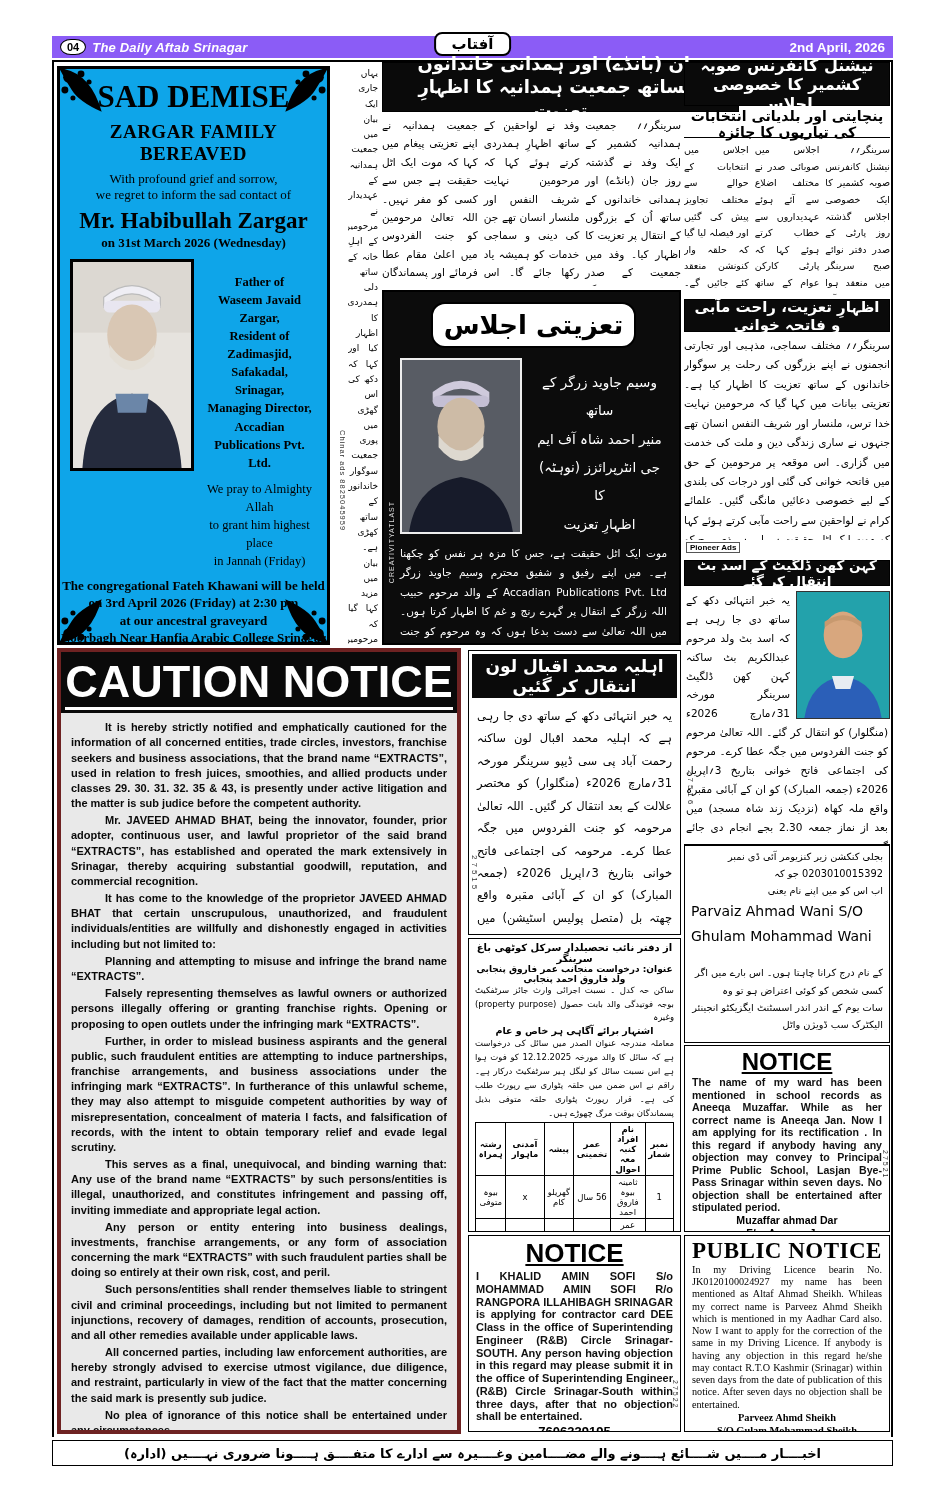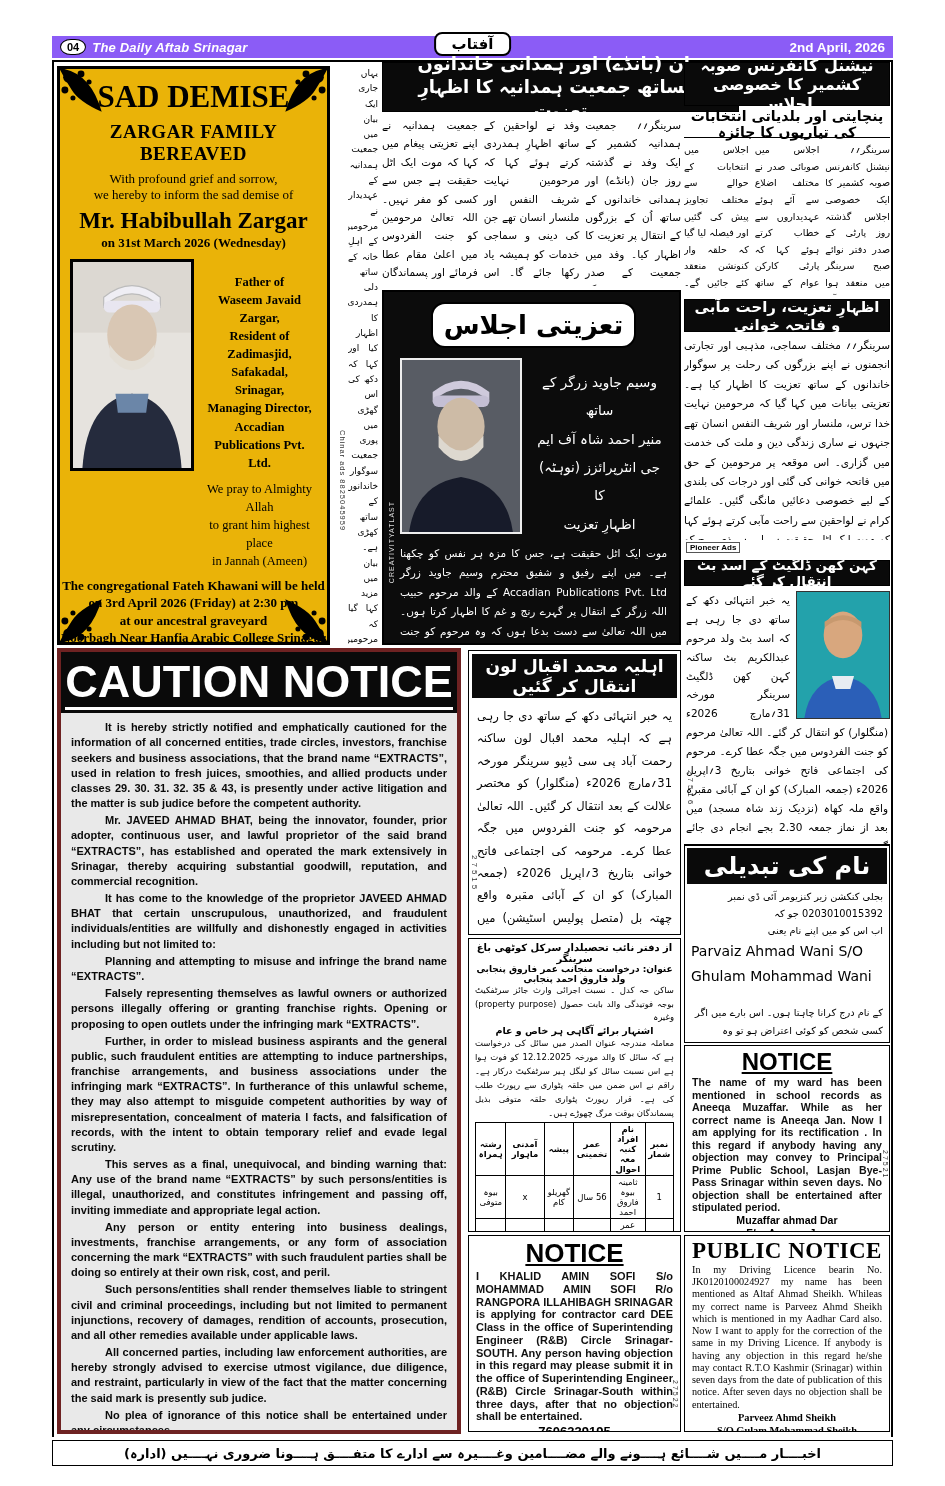--- a/index.html
+++ b/index.html
@@ -19,21 +19,21 @@
   .mast-date{font-weight:bold;font-size:13.5px;}
   .logo-box{position:absolute;left:50%;top:-4px;transform:translateX(-50%);background:#fff;border:2px solid #000;border-radius:8px;
             padding:1px 16px;color:#000;font-weight:bold;font-size:15px;}
   .rule{background:#000;}
 
   
   .hlbox{background:#0a0a0a;color:#fff;display:flex;align-items:center;justify-content:center;text-align:center;border:1px solid #000;}
   .hlbox .inner{padding:2px 6px;}
 
   
-  .sd-box{border:3px solid #000;background:#eab308;text-align:center;}
+  .sd-box{border:3px solid #000;background:#0ea5e9;text-align:center;}
   .corner{position:absolute;width:46px;height:46px;}
   .corner svg{width:100%;height:100%;}
   .c-tl{left:-2px;top:-2px;}
   .c-tr{right:-2px;top:-2px;transform:scaleX(-1);}
   .c-bl{left:-2px;bottom:-2px;transform:scaleY(-1);}
   .c-br{right:-2px;bottom:-2px;transform:scale(-1,-1);}
   .sd-title{font-size:31px;font-weight:bold;margin-top:10px;}
   .sd-sub{font-size:19px;font-weight:bold;margin-top:6px;letter-spacing:.5px;}
   .sd-intro{font-size:13px;margin-top:6px;line-height:1.25;}
   .sd-name{font-size:23px;font-weight:bold;margin-top:4px;}
@@ -131,21 +131,21 @@
           <circle cx="20" cy="6" r="3" fill="#000"></circle>
           <circle cx="6" cy="20" r="3" fill="#000"></circle>
           <circle cx="27" cy="13" r="2.2" fill="#000"></circle>
           <circle cx="13" cy="27" r="2.2" fill="#000"></circle>
         </svg></div>
 
     <div class="sd-title serif">SAD DEMISE</div>
     <div class="sd-sub serif">ZARGAR FAMILY BEREAVED</div>
     <div class="sd-intro serif">
       <div>With profound grief and sorrow,</div>
-      <div>we hereby to inform the sad demise of</div>
+      <div>we regret to inform the sad contact of</div>
     </div>
     <div class="sd-name serif">Mr. Habibullah Zargar</div>
     <div class="sd-date serif">on 31st March 2026 (Wednesday)</div>
 
     <div class="sd-row">
       <div class="photo-frame">
         <svg viewBox="0 0 100 175" preserveAspectRatio="none">
           <rect width="100" height="175" fill="#e6e3de"></rect>
           <rect width="100" height="60" fill="#dcd8d2"></rect>
           <path d="M26 38 Q50 16 74 38 L74 30 Q50 10 26 30 Z" fill="#efeef4" stroke="#bbb"></path>
@@ -165,21 +165,21 @@
             <div class="b">Zadimasjid, Safakadal,</div>
             <div class="b">Srinagar,</div>
             <div class="b">Managing Director,</div>
             <div class="b">Accadian Publications Pvt. Ltd.</div>
           </div>
         <div style="height:8px;"></div>
         <div>
 
         <div>We pray to Almighty Allah</div>
             <div>to grant him highest place</div>
-            <div>in Jannah (Ameen)</div>
+            <div>in Jannah (Friday)</div>
           </div>
       </div>
     </div>
 
     <div class="sd-fateh serif">
 
     <div>The congregational Fateh Khawani will be held</div>
         <div>on 3rd April 2026 (Friday) at 2:30 pm</div>
         <div>at our ancestral graveyard</div>
         <div>Noorbagh Near Hanfia Arabic College Srinagar</div>
@@ -330,23 +330,20 @@
   </div>
 
   <div class="abs nbox clip" style="left:468px;top:1235px;width:213px;height:197px;padding:2px 7px;">
     <div class="notice-title" style="font-size:26px;">NOTICE</div>
     <div class="en-body jtext" style="font-size:11px;line-height:1.16;margin-top:1px;">I KHALID AMIN SOFI S/o MOHAMMAD AMIN SOFI R/o RANGPORA ILLAHIBAGH SRINAGAR is applying for contractor card DEE Class in the office of Superintending Engineer (R&amp;B) Circle Srinagar-SOUTH. Any person having objection in this regard may please submit it in the office of Superintending Engineer (R&amp;B) Circle Srinagar-South within three days, after that no objection shall be entertained.</div>
     <div style="font-size:13px;font-weight:bold;text-align:center;margin-top:1px;">7606339195</div>
   </div>
   <div class="abs vert" style="left:672px;top:1380px;font-size:7px;letter-spacing:2px;">27522</div>
 
   <div class="abs nbox clip" style="left:684px;top:845px;width:206px;height:198px;">
-    <div class="nb-head urdu" style="height:36px;margin:2px;font-size:24px;">
-      <span>نام کی تبدیلی</span>
-    </div>
     <div style="padding:2px 6px 0 6px;">
 
     <div class="urdu" style="font-size:9.8px;line-height:1.75;unicode-bidi:plaintext;text-align:right;">بجلی کنکشن زیر کنزیومر آئی ڈی نمبر 0203010015392 جو کہ</div>
         <div class="urdu" style="font-size:9.8px;line-height:1.75;unicode-bidi:plaintext;text-align:right;">اب اس کو میں اپنے نام یعنی</div>
         <div class="urdu" style="font-size:14px;line-height:1.75;unicode-bidi:plaintext;text-align:left;">Parvaiz Ahmad Wani S/O Ghulam Mohammad Wani</div>
         <div class="urdu" style="font-size:9.8px;line-height:1.75;unicode-bidi:plaintext;text-align:right;margin-top:16px;">کے نام درج کرانا چاہتا ہوں۔ اس بارے میں اگر کسی شخص کو کوئی اعتراض ہو تو وہ</div>
         <div class="urdu" style="font-size:9.8px;line-height:1.75;unicode-bidi:plaintext;text-align:right;">سات یوم کے اندر اندر اسسٹنٹ ایگزیکٹو انجینئر الیکٹرک سب ڈویژن واٹل</div>
       </div>
 
   </div>

